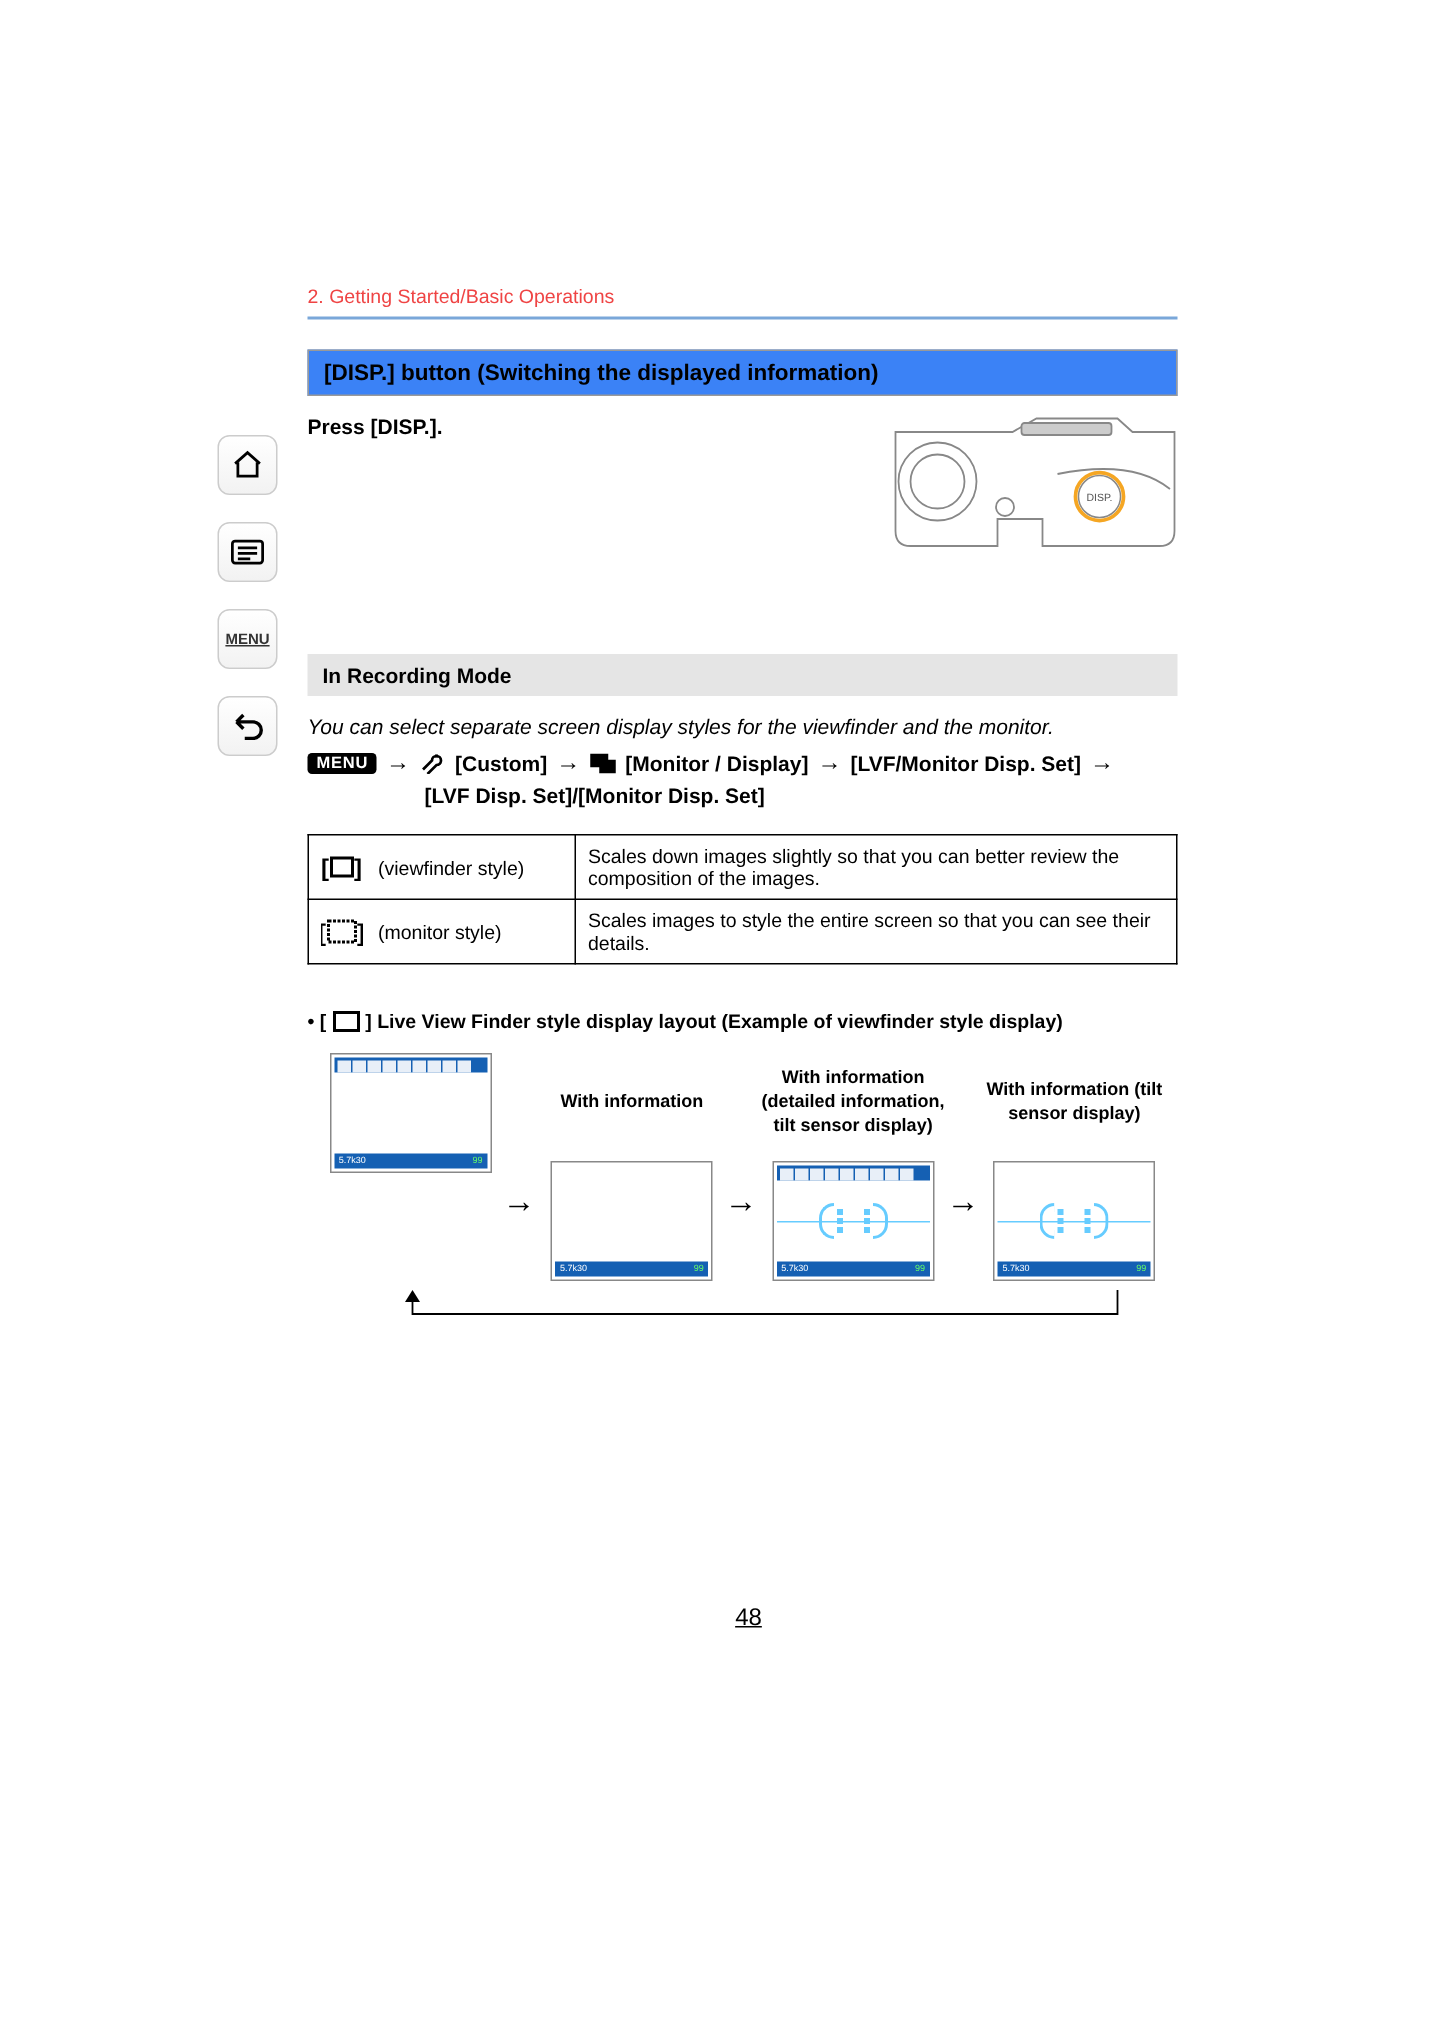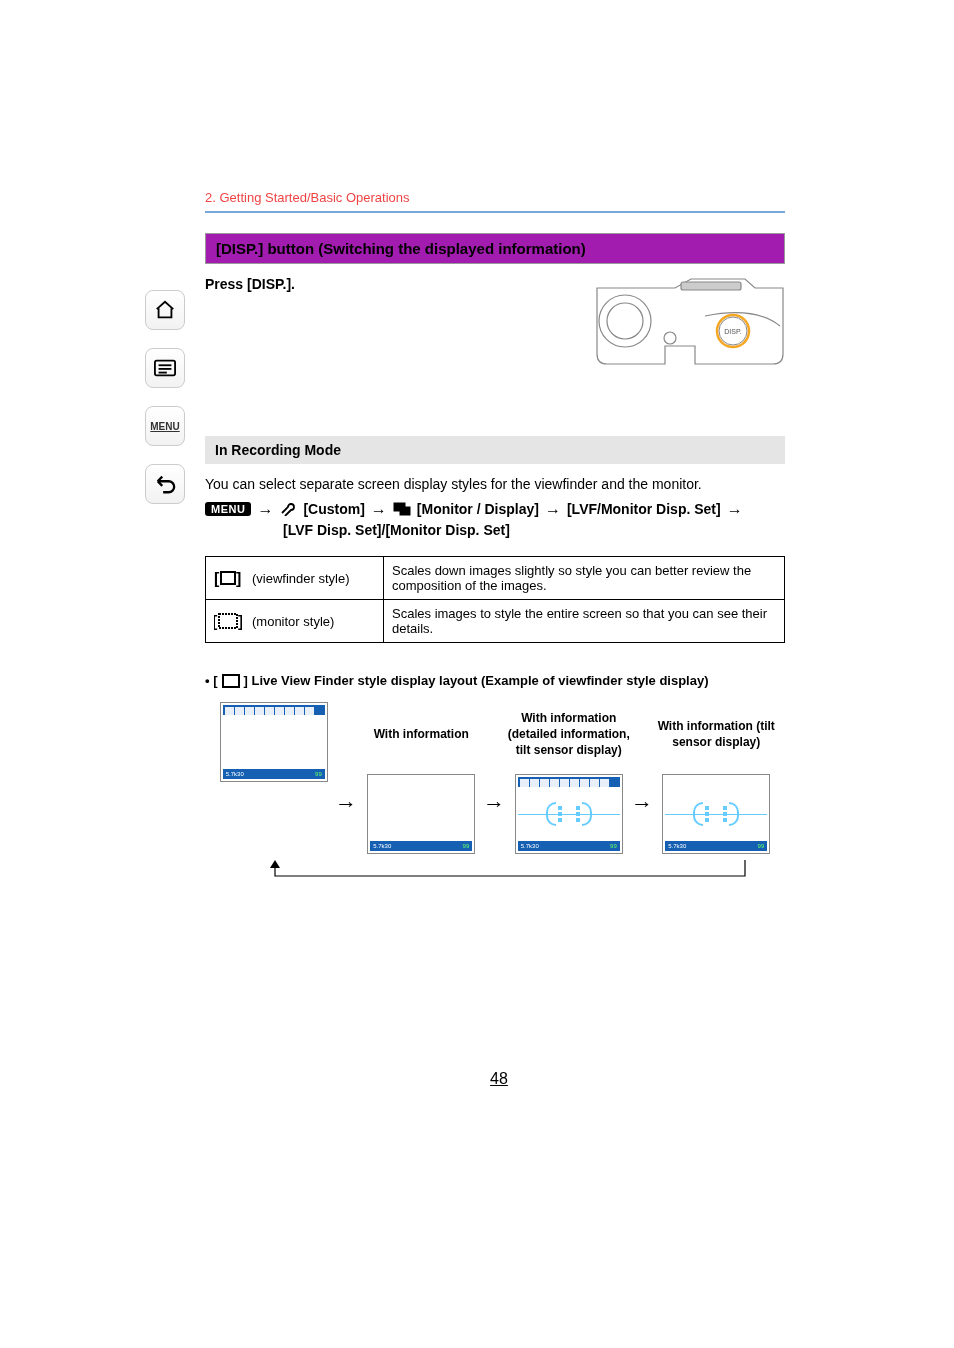--- a/index.html
+++ b/index.html
@@ -8,29 +8,29 @@
 
   .sidebar { position: absolute; left: 145px; top: 290px; display: flex; flex-direction: column; gap: 18px; }
   .sidebtn { width: 40px; height: 40px; border: 1px solid #ccc; border-radius: 8px; background: linear-gradient(#fff,#f2f2f2); display:flex; align-items:center; justify-content:center; font-size:20px; color:#333; cursor:pointer; }
   .sidebtn.menu-label { font-size:10px; font-weight:bold; text-decoration: underline; }
 
   .content { margin-left: 60px; width: 580px; }
 
   .breadcrumb { font-size: 13px; color:#ef4444; margin-bottom: 6px; }
   .hr-blue { border: none; border-top: 2px solid #7aa7d9; margin-bottom: 20px; }
 
-  .section-bar { background:#a21caf; border:1px solid #999; padding:6px 10px; font-weight:bold; font-size:15px; margin-bottom: 12px; }
+  .section-bar { background:#3b82f6; border:1px solid #999; padding:6px 10px; font-weight:bold; font-size:15px; margin-bottom: 12px; }
 
   .press-row { display:flex; justify-content:space-between; align-items:flex-start; margin-bottom: 70px; }
   .press-text { font-weight:bold; font-size:14px; }
 
   .cam-illus { width:190px; height:90px; border:0; position:relative; }
 
   .sub-bar { background:#e5e5e5; padding:6px 10px; font-weight:bold; font-size:14px; margin-bottom:10px; }
-  .body-text { font-size:14px; line-height:1.45; margin-bottom:6px; }
+  .body-text { font-size:14px; line-height:1.45; margin-bottom:6px;font-style:italic; }
 
   .menu-path { display:flex; flex-wrap:wrap; align-items:center; gap:6px; font-size:14px; margin: 2px 0 16px 0; padding-left:0; }
   .menu-path .menu-chip { background:#000; color:#fff; font-weight:bold; border-radius:3px; padding:1px 6px; font-size:11px; letter-spacing:0.5px; }
   .menu-path .arrow { font-size:16px; }
   .menu-path .bold { font-weight:bold; }
   .menu-path .icon-inline { display:inline-flex; align-items:center; justify-content:center; width:18px; height:14px; }
   .menu-path-indent { padding-left: 78px; font-weight:bold; font-size:14px; margin-top:-12px; margin-bottom:18px; }
 
   table.styles { border-collapse: collapse; width:100%; margin-bottom: 30px; }
   table.styles td { border:1px solid #000; padding:6px 8px; font-size:13px; vertical-align: middle; }
@@ -156,21 +156,21 @@
             <span class="style-icon">
               <svg width="28" height="20" viewBox="0 0 28 20">
                     <text x="0" y="16" font-size="16" font-weight="bold">[</text>
                     <rect x="7" y="4" width="14" height="12" fill="none" stroke="#000" stroke-width="2"></rect>
                     <text x="22" y="16" font-size="16" font-weight="bold">]</text>
                   </svg>
             </span>
             <span>(viewfinder style)</span>
           </div>
         </td>
-        <td>Scales down images slightly so style you can better review the composition of the images.</td>
+        <td>Scales down images slightly so that you can better review the composition of the images.</td>
       </tr>
       <tr>
         <td class="left">
           <div class="cell-left-inner">
             <span class="style-icon">
               <svg width="28" height="20" viewBox="0 0 28 20">
                     <text x="-2" y="16" font-size="16" font-weight="bold">[</text>
                     <rect x="5" y="3" width="18" height="14" fill="none" stroke="#000" stroke-width="2" stroke-dasharray="2 1"></rect>
                     <text x="24" y="16" font-size="16" font-weight="bold">]</text>
                   </svg>

